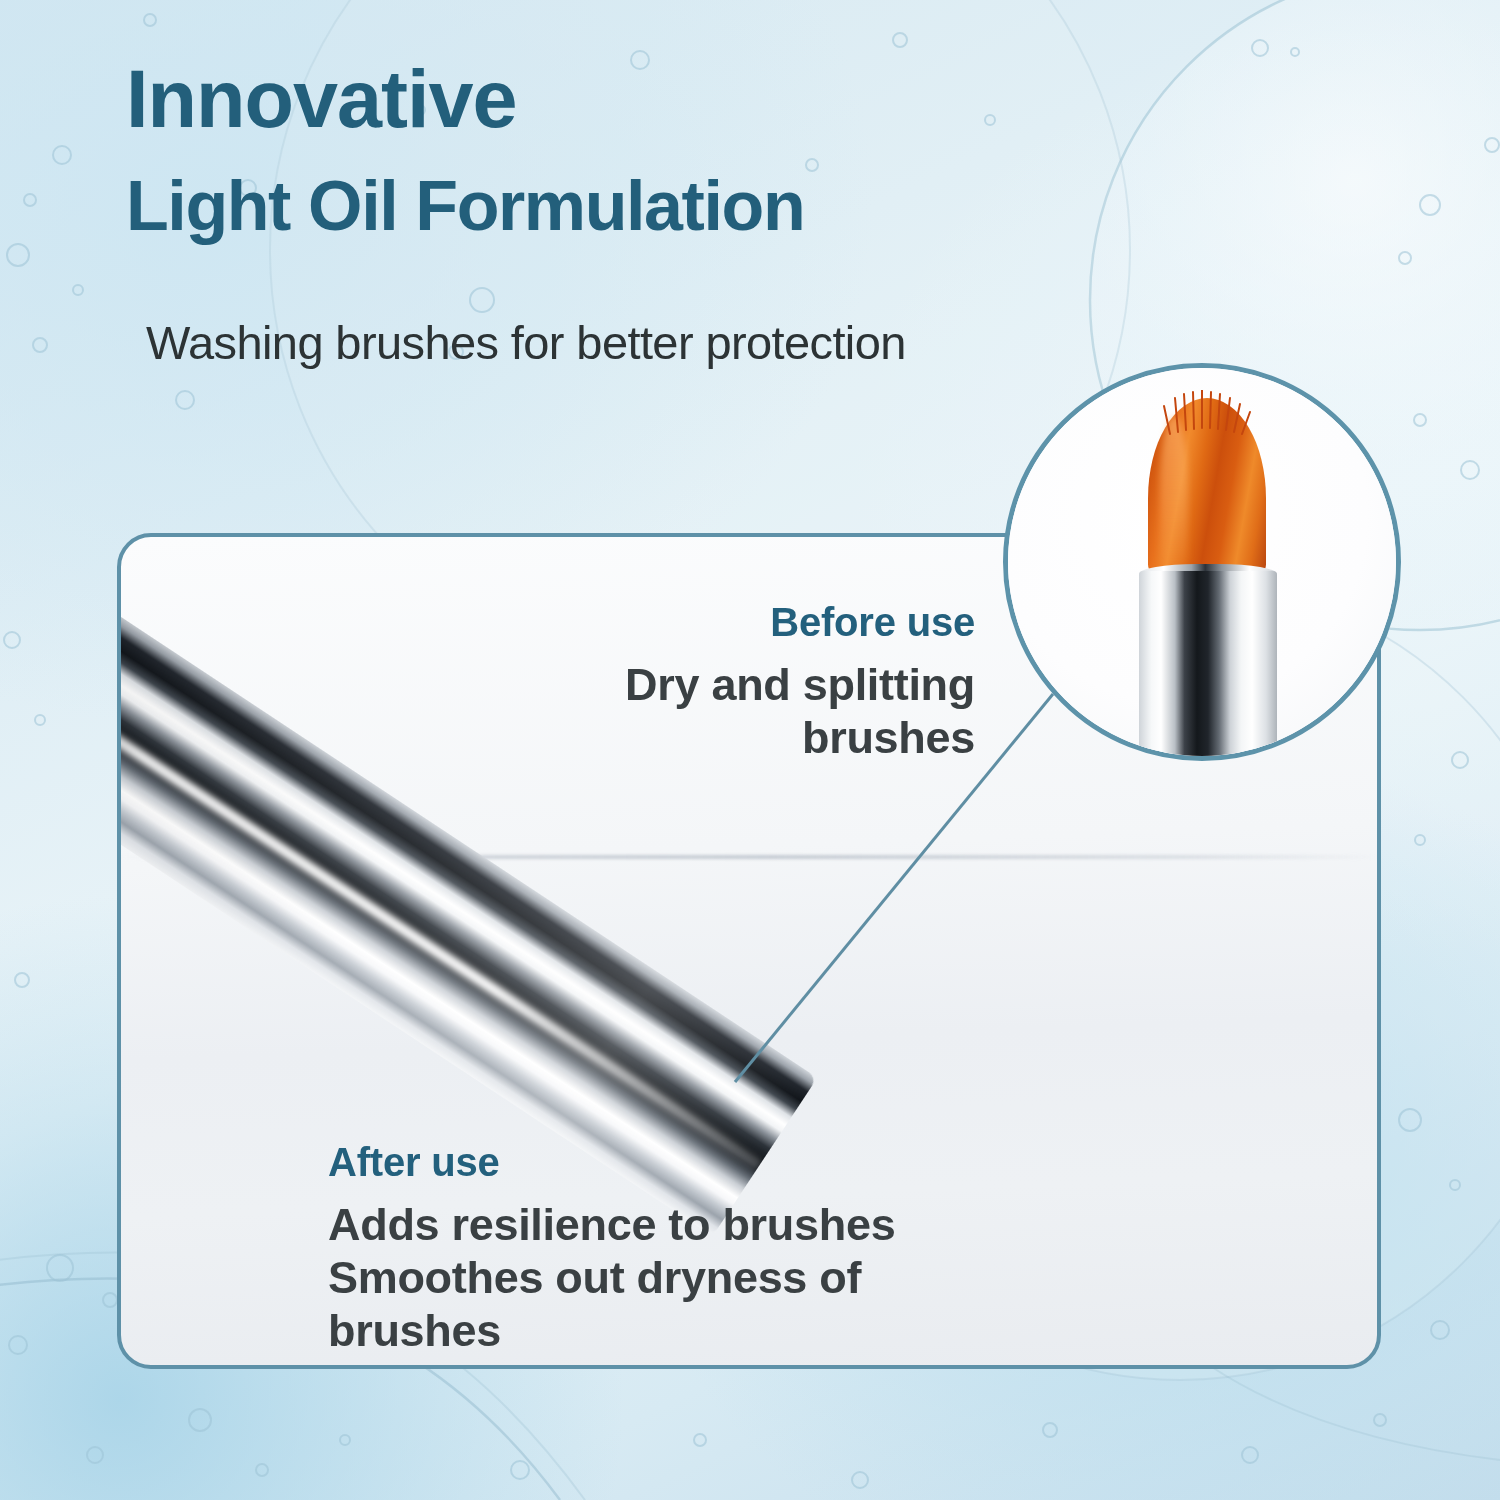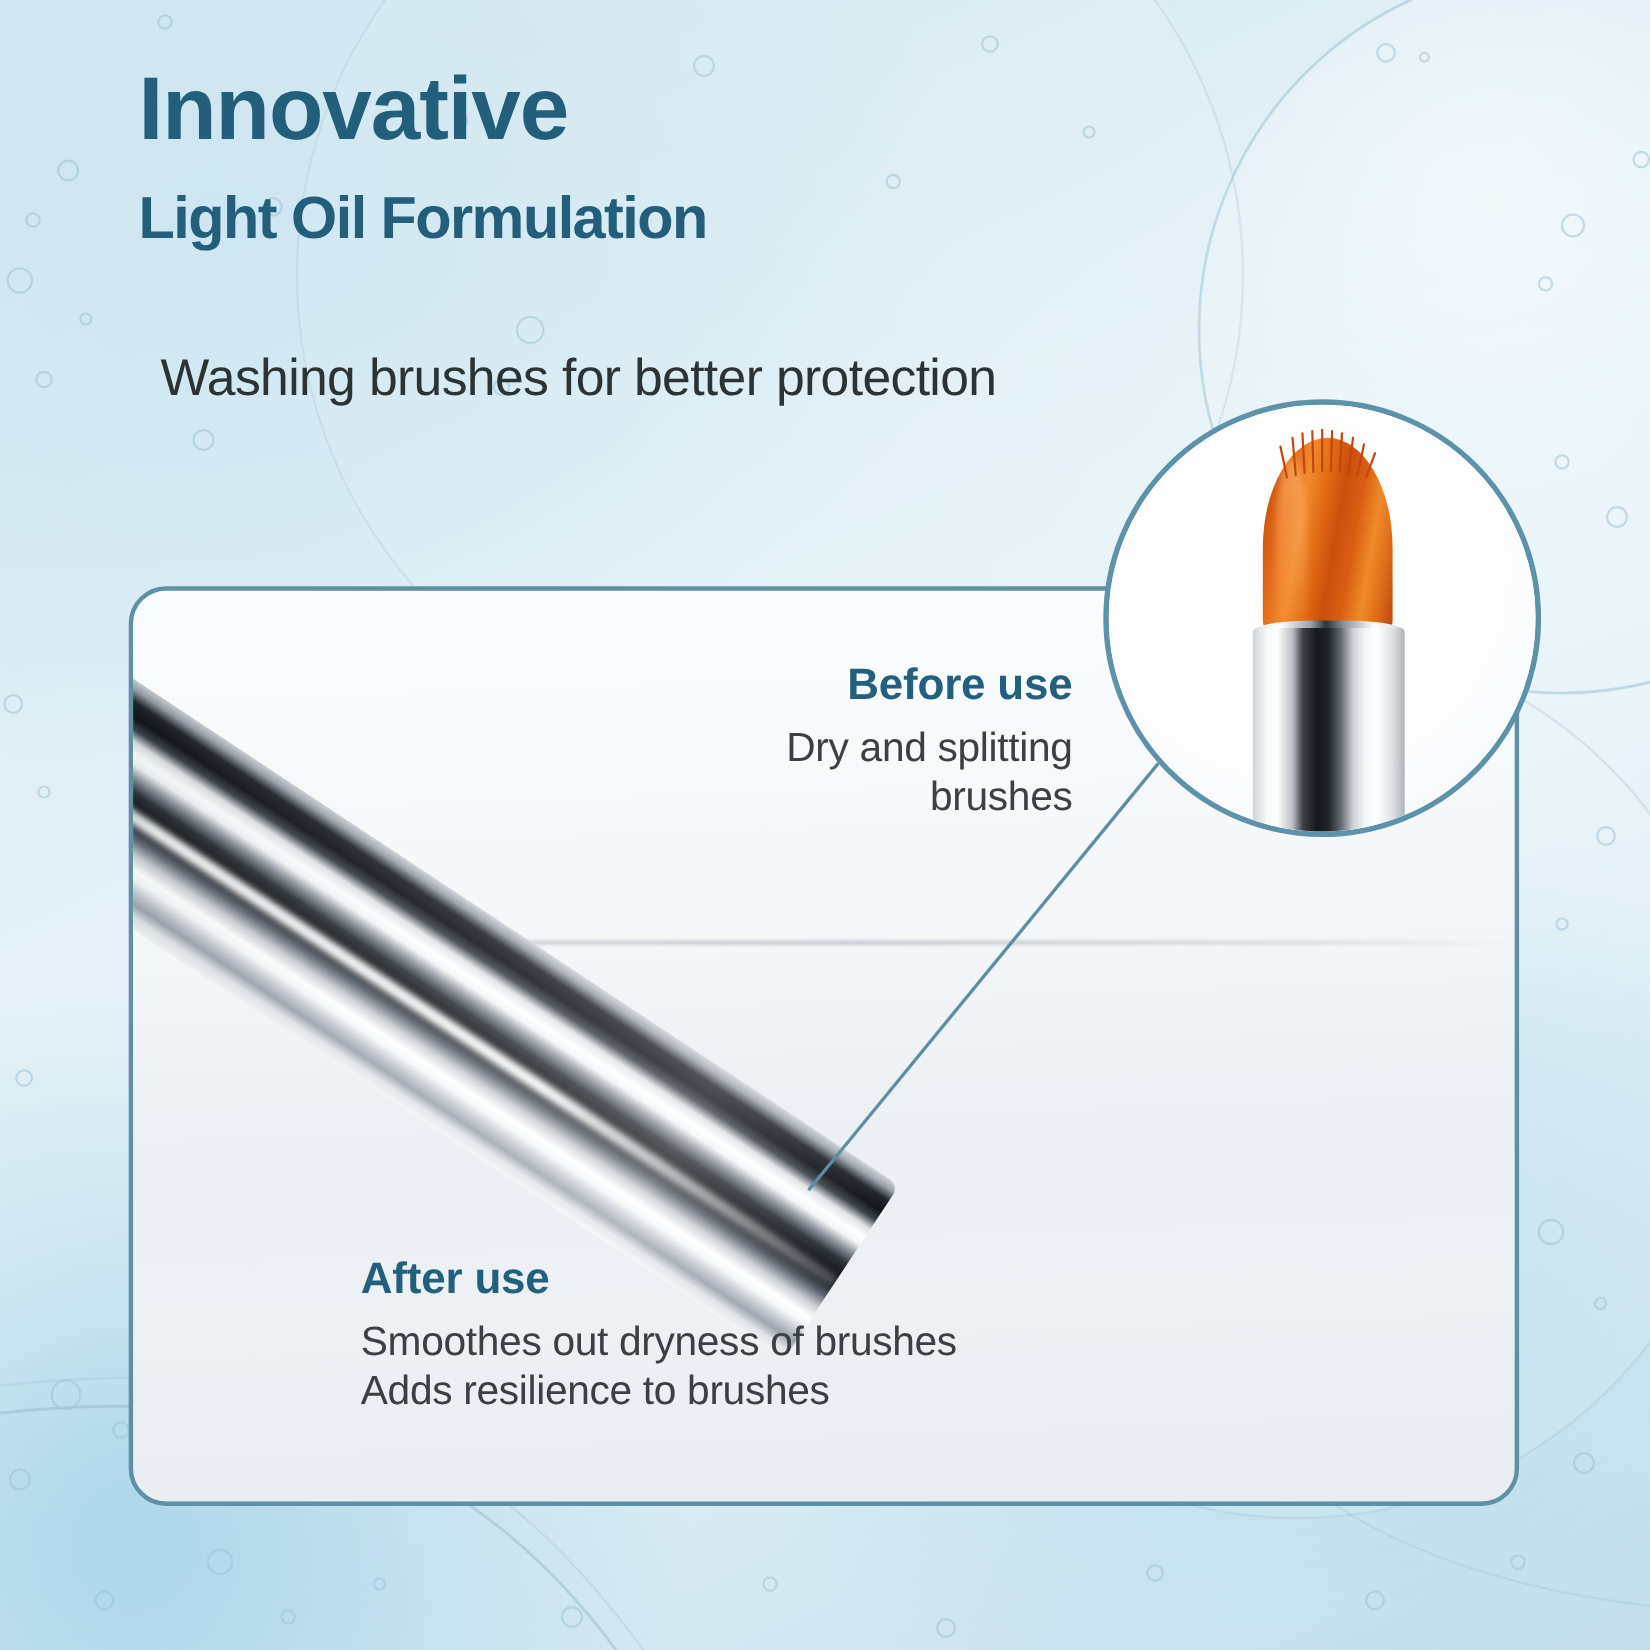--- a/index.html
+++ b/index.html
@@ -42,21 +42,21 @@
     text-align:center;
   }
   .hl-line::after {
     content:"";
     position:absolute;
     left:0; right:0; bottom:0;
     height:17px;
     background:#ffffff;
     z-index:-1;
   }
-  .hl-2 { font-size:54px; letter-spacing:-1.4px; }
+  .hl-2 { font-size:70px; letter-spacing:-1.4px; }
 
   .subtitle {
     position:absolute;
     left:126px; top:315px;
     font-size:47px;
     line-height:1.2;
     color:#2c3335;
     letter-spacing:-0.6px;
     white-space:nowrap;
     margin-left:20px;
@@ -200,24 +200,25 @@
     z-index:8;
   }
   .callout-title {
     font-size:40px;
     font-weight:bold;
     color:#23607d;
     letter-spacing:-0.2px;
     margin-bottom:13px;
   }
   .callout-body {
-    font-size:37px;
+    font-size:45px;
     line-height:1.18;
     color:#3a4043;
     letter-spacing:-0.3px;
+    font-weight:bold;
   }
   .callout-body .bline { display:block; }
 </style>
 </head>
 <body>
 
 <div id="poster">
 
   <svg class="bg-svg" viewBox="0 0 1500 1500">
     <defs>
@@ -335,18 +336,18 @@
     <div class="callout-title">Before use</div>
     <div class="callout-body">
       <span class="bline">Dry and splitting</span>
       <span class="bline">brushes</span>
     </div>
   </div>
 
   <div class="callout-after">
     <div class="callout-title">After use</div>
     <div class="callout-body">
+      <span class="bline">Adds resilience to brushes</span>
       <span class="bline">Smoothes out dryness of brushes</span>
-      <span class="bline">Adds resilience to brushes</span>
     </div>
   </div>
 
 </div>
 
 </body></html>

